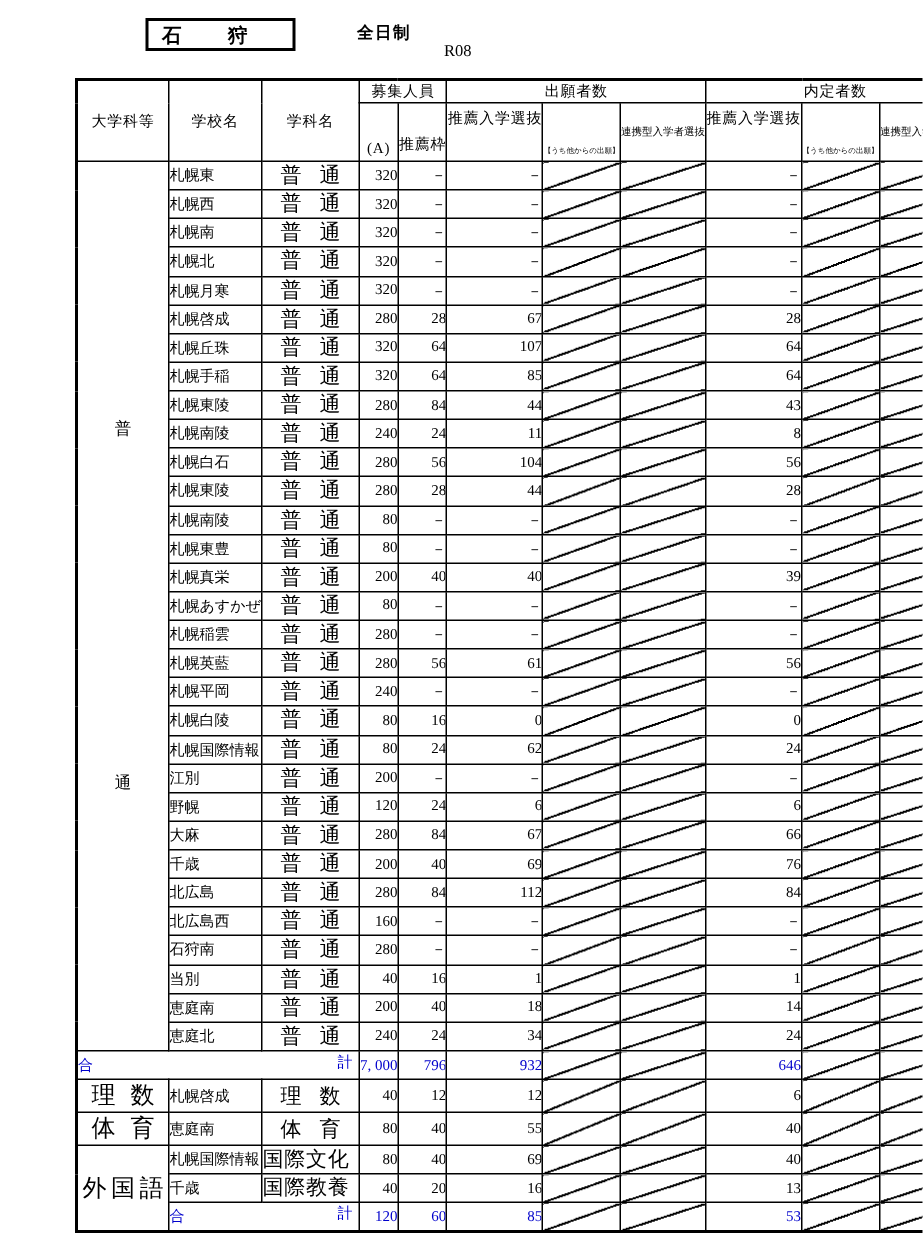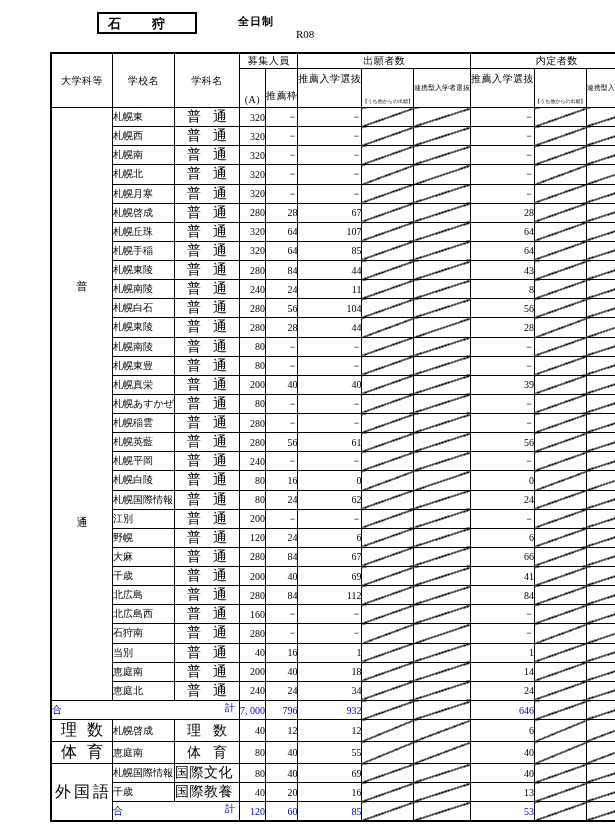--- a/index.html
+++ b/index.html
@@ -513,21 +513,21 @@
         <td class="slash"></td>
       </tr>
       <tr class="row">
         <td class="school-cell">千歳</td>
         <td class="course-cell">普通</td>
         <td class="num">200</td>
         <td class="num">40</td>
         <td class="num">69</td>
         <td class="slash"></td>
         <td class="slash"></td>
-        <td class="num">41</td>
+        <td class="num">76</td>
         <td class="slash"></td>
         <td class="slash"></td>
       </tr>
       <tr class="row">
         <td class="school-cell">北広島</td>
         <td class="course-cell">普通</td>
         <td class="num">280</td>
         <td class="num">84</td>
         <td class="num">112</td>
         <td class="slash"></td>

